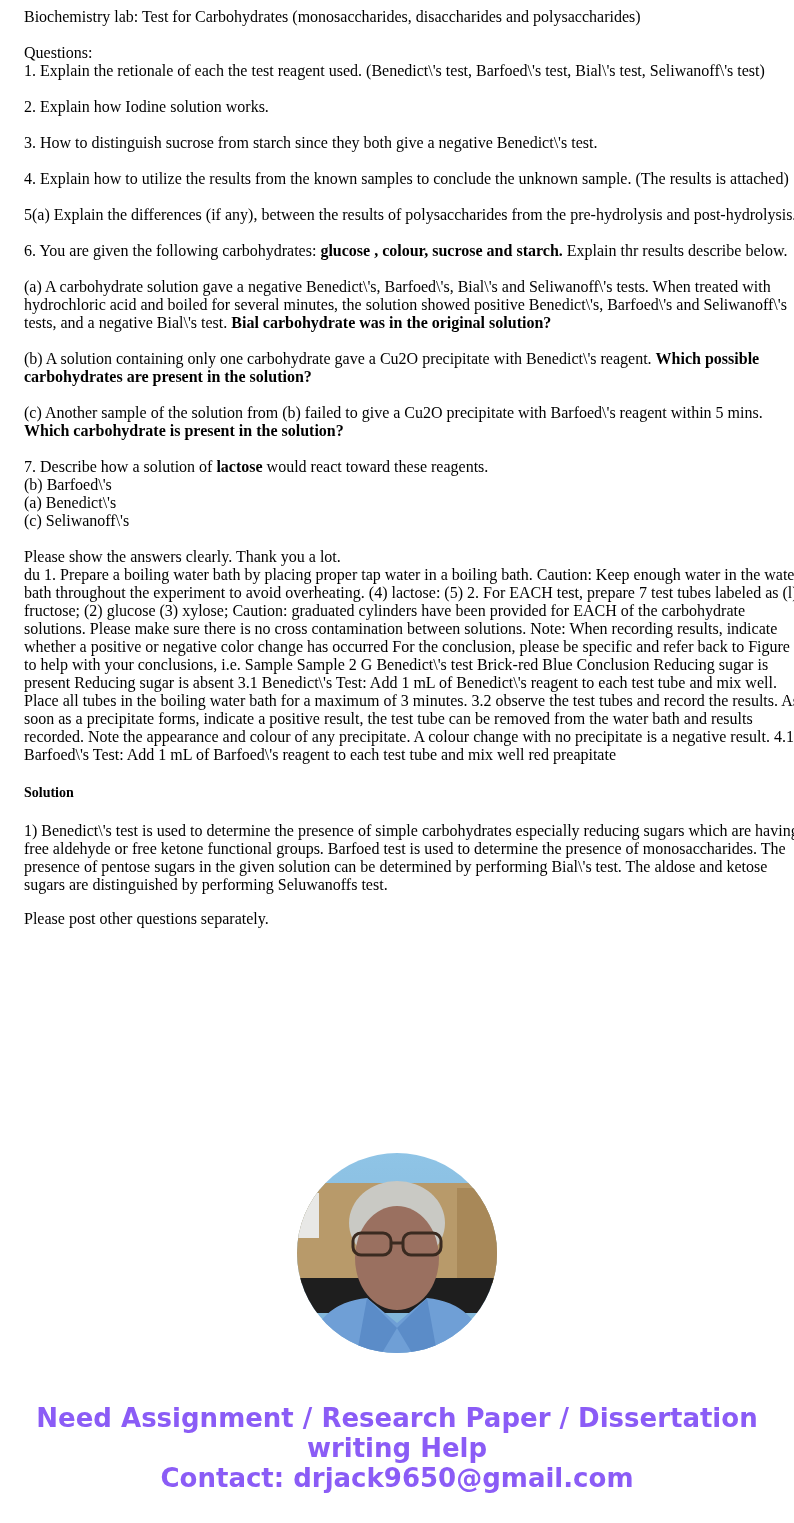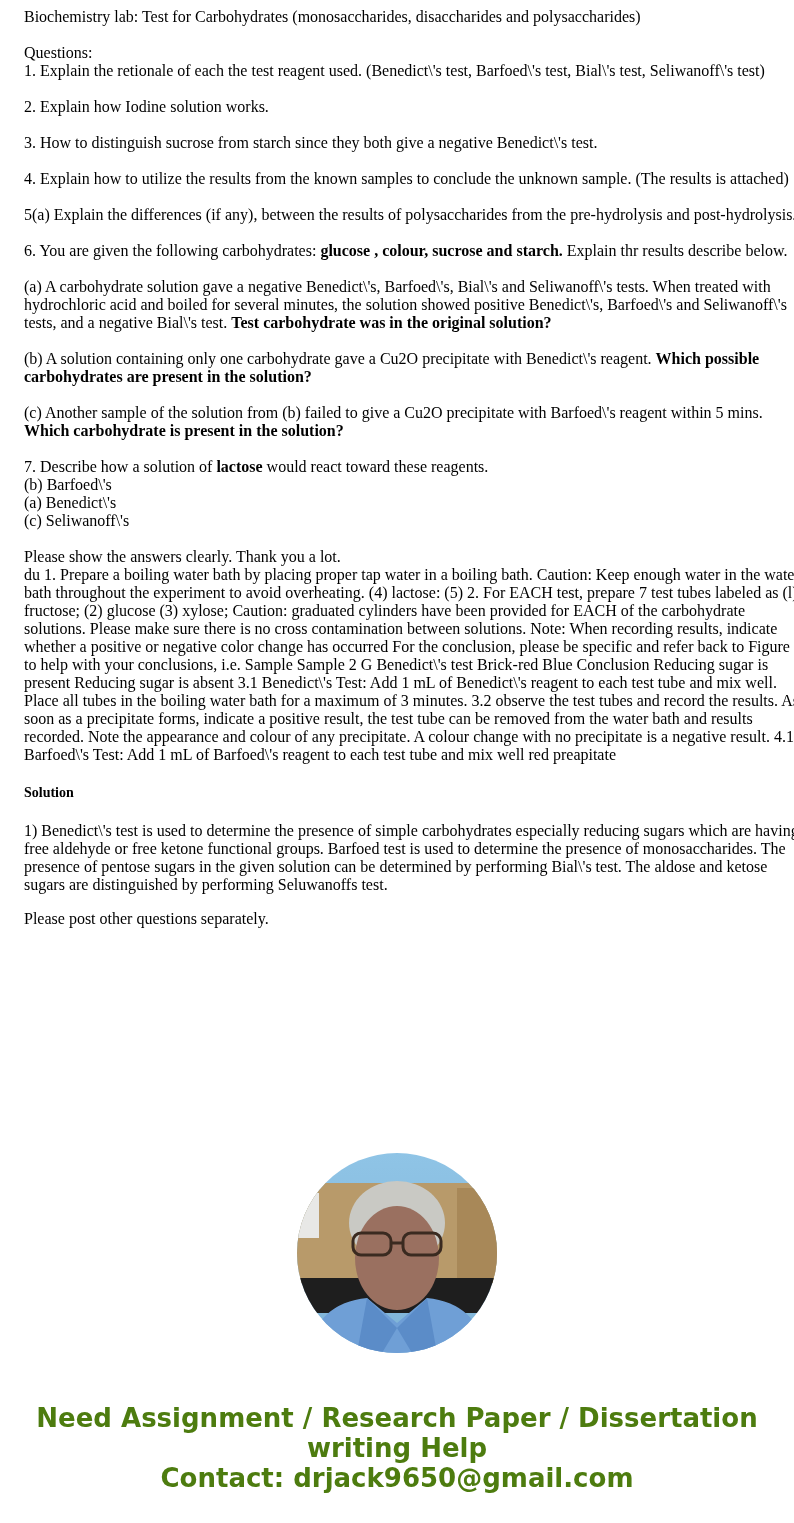--- a/index.html
+++ b/index.html
@@ -37,21 +37,21 @@
     .footer {
       position: absolute;
       left: 0;
       top: 1403px;
       width: 794px;
       text-align: center;
       font-family: "DejaVu Sans", sans-serif;
       font-weight: bold;
       font-size: 26px;
       line-height: 30px;
-      color: #4d7c0f;
+      color: #8b5cf6;
     }
   </style>
 </head>
 <body>
 
 <div class="content">
   <span class="line">Biochemistry lab: Test for Carbohydrates (monosaccharides, disaccharides and polysaccharides)</span>
   <span class="gap"></span>
   <span class="line">Questions:</span>
   <span class="line">1. Explain the retionale of each the test reagent used. (Benedict\'s test, Barfoed\'s test, Bial\'s test, Seliwanoff\'s test)</span>
@@ -59,21 +59,21 @@
   <span class="line">2. Explain how Iodine solution works.</span>
   <span class="gap"></span>
   <span class="line">3. How to distinguish sucrose from starch since they both give a negative Benedict\'s test.</span>
   <span class="gap"></span>
   <span class="line">4. Explain how to utilize the results from the known samples to conclude the unknown sample. (The results is attached)</span>
   <span class="gap"></span>
   <span class="line">5(a) Explain the differences (if any), between the results of polysaccharides from the pre-hydrolysis and post-hydrolysis.</span>
   <span class="gap"></span>
   <span class="line"><span>6. You are given the following carbohydrates: </span><b>glucose , colour, sucrose and starch.</b><span> Explain thr results describe below.</span></span>
   <span class="gap"></span>
-  <span class="line"><span>(a) A carbohydrate solution gave a negative Benedict\'s, Barfoed\'s, Bial\'s and Seliwanoff\'s tests. When treated with hydrochloric acid and boiled for several minutes, the solution showed positive Benedict\'s, Barfoed\'s and Seliwanoff\'s tests, and a negative Bial\'s test. </span><b>Test carbohydrate was in the original solution?</b></span>
+  <span class="line"><span>(a) A carbohydrate solution gave a negative Benedict\'s, Barfoed\'s, Bial\'s and Seliwanoff\'s tests. When treated with hydrochloric acid and boiled for several minutes, the solution showed positive Benedict\'s, Barfoed\'s and Seliwanoff\'s tests, and a negative Bial\'s test. </span><b>Bial carbohydrate was in the original solution?</b></span>
   <span class="gap"></span>
   <span class="line"><span>(b) A solution containing only one carbohydrate gave a Cu2O precipitate with Benedict\'s reagent. </span><b>Which possible carbohydrates are present in the solution?</b></span>
   <span class="gap"></span>
   <span class="line"><span>(c) Another sample of the solution from (b) failed to give a Cu2O precipitate with Barfoed\'s reagent within 5 mins. </span><b>Which carbohydrate is present in the solution?</b></span>
   <span class="gap"></span>
   <span class="line"><span>7. Describe how a solution of </span><b>lactose</b><span> would react toward these reagents.</span></span>
   <span class="line">(b) Barfoed\'s</span>
   <span class="line">(a) Benedict\'s</span>
   <span class="line">(c) Seliwanoff\'s</span>
   <span class="gap"></span>

